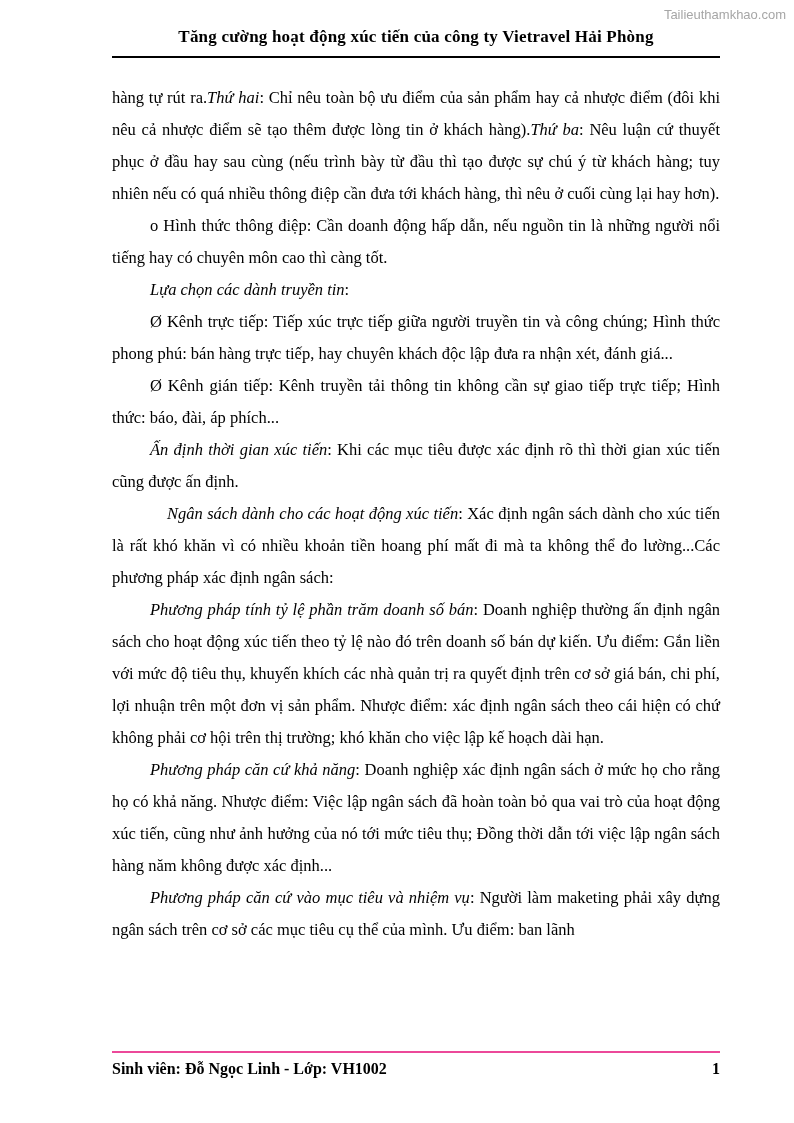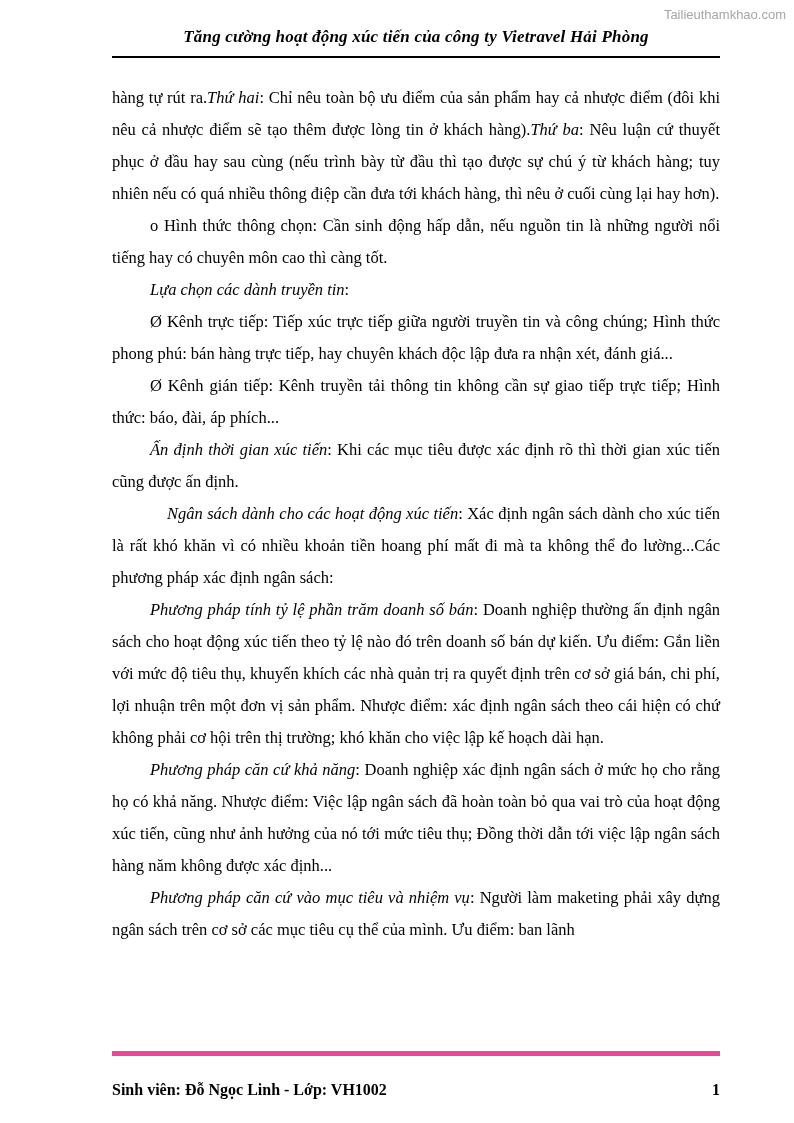--- a/index.html
+++ b/index.html
@@ -30,21 +30,20 @@
     position: absolute;
     top: 27px;
     left: 112px;
     right: 74px;
     text-align: center;
     font-weight: bold;
     font-size: 17px;
     letter-spacing: 0.2px;
     padding-bottom: 9px;
     border-bottom: 2px solid #000000;
-    font-style: italic;
   }
   .doc-body {
     position: absolute;
     top: 82px;
     left: 112px;
     right: 74px;
     font-size: 16.5px;
     line-height: 1.94;
     text-align: justify;
   }
@@ -53,41 +52,41 @@
     padding: 0;
   }
   .para.indent {
     text-indent: 38px;
   }
   .doc-footer {
     position: absolute;
     top: 1051px;
     left: 112px;
     right: 74px;
-    border-top: 5px solid #ec4899;
-    padding-top: 25px;
+    border-top: 2px solid #ec4899;
+    padding-top: 7px;
     font-weight: bold;
     font-size: 16px;
     display: flex;
     justify-content: space-between;
     align-items: baseline;
   }
 </style>
 </head>
 <body>
 
 <div class="page">
 
   <div class="watermark">Tailieuthamkhao.com</div>
 
   <div class="doc-header">Tăng cường hoạt động xúc tiến của công ty Vietravel Hải Phòng</div>
 
   <div class="doc-body">
       <p class="para"><span>hàng tự rút ra.</span><span style="font-style: italic;">Thứ hai</span><span>: Chỉ nêu toàn bộ ưu điểm của sản phẩm hay cả nhược điểm (đôi khi nêu cả nhược điểm sẽ tạo thêm được lòng tin ở khách hàng).</span><span style="font-style: italic;">Thứ ba</span><span>: Nêu luận cứ thuyết phục ở đầu hay sau cùng (nếu trình bày từ đầu thì tạo được sự chú ý từ khách hàng; tuy nhiên nếu có quá nhiều thông điệp cần đưa tới khách hàng, thì nêu ở cuối cùng lại hay hơn).</span></p>
-      <p class="para indent"><span>o Hình thức thông chọn: Cần sinh động hấp dẫn, nếu nguồn tin là những người nổi tiếng hay có chuyên môn cao thì càng tốt.</span></p>
+      <p class="para indent"><span>o Hình thức thông điệp: Cần doanh động hấp dẫn, nếu nguồn tin là những người nổi tiếng hay có chuyên môn cao thì càng tốt.</span></p>
       <p class="para indent"><span style="font-style: italic;">Lựa chọn các dành truyền tin</span><span>:</span></p>
       <p class="para indent"><span>Ø Kênh trực tiếp: Tiếp xúc trực tiếp giữa người truyền tin và công chúng; Hình thức phong phú: bán hàng trực tiếp, hay chuyên khách độc lập đưa ra nhận xét, đánh giá...</span></p>
       <p class="para indent"><span>Ø Kênh gián tiếp: Kênh truyền tải thông tin không cần sự giao tiếp trực tiếp; Hình thức: báo, đài, áp phích...</span></p>
       <p class="para indent"><span style="font-style: italic;">Ấn định thời gian xúc tiến</span><span>: Khi các mục tiêu được xác định rõ thì thời gian xúc tiến cũng được ấn định.</span></p>
       <p class="para indent"><span style="font-style: italic; margin-left: 17px;">Ngân sách dành cho các hoạt động xúc tiến</span><span>: Xác định ngân sách dành cho xúc tiến là rất khó khăn vì có nhiều khoản tiền hoang phí mất đi mà ta không thể đo lường...Các phương pháp xác định ngân sách:</span></p>
       <p class="para indent"><span style="font-style: italic;">Phương pháp tính tỷ lệ phần trăm doanh số bán</span><span>: Doanh nghiệp thường ấn định ngân sách cho hoạt động xúc tiến theo tỷ lệ nào đó trên doanh số bán dự kiến. Ưu điểm: Gắn liền với mức độ tiêu thụ, khuyến khích các nhà quản trị ra quyết định trên cơ sở giá bán, chi phí, lợi nhuận trên một đơn vị sản phẩm. Nhược điểm: xác định ngân sách theo cái hiện có chứ không phải cơ hội trên thị trường; khó khăn cho việc lập kế hoạch dài hạn.</span></p>
       <p class="para indent"><span style="font-style: italic;">Phương pháp căn cứ khả năng</span><span>: Doanh nghiệp xác định ngân sách ở mức họ cho rằng họ có khả năng. Nhược điểm: Việc lập ngân sách đã hoàn toàn bỏ qua vai trò của hoạt động xúc tiến, cũng như ảnh hưởng của nó tới mức tiêu thụ; Đồng thời dẫn tới việc lập ngân sách hàng năm không được xác định...</span></p>
       <p class="para indent"><span style="font-style: italic;">Phương pháp căn cứ vào mục tiêu và nhiệm vụ</span><span>: Người làm maketing phải xây dựng ngân sách trên cơ sở các mục tiêu cụ thể của mình. Ưu điểm: ban lãnh</span></p>
     </div>
 

